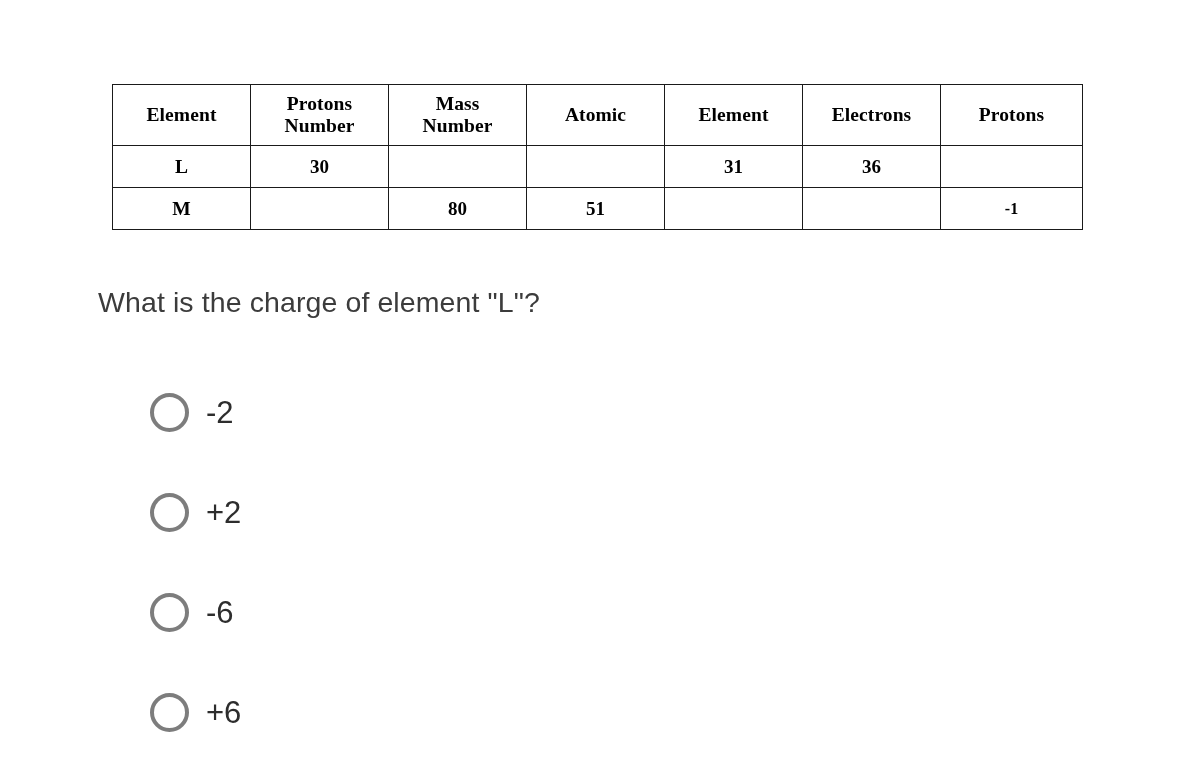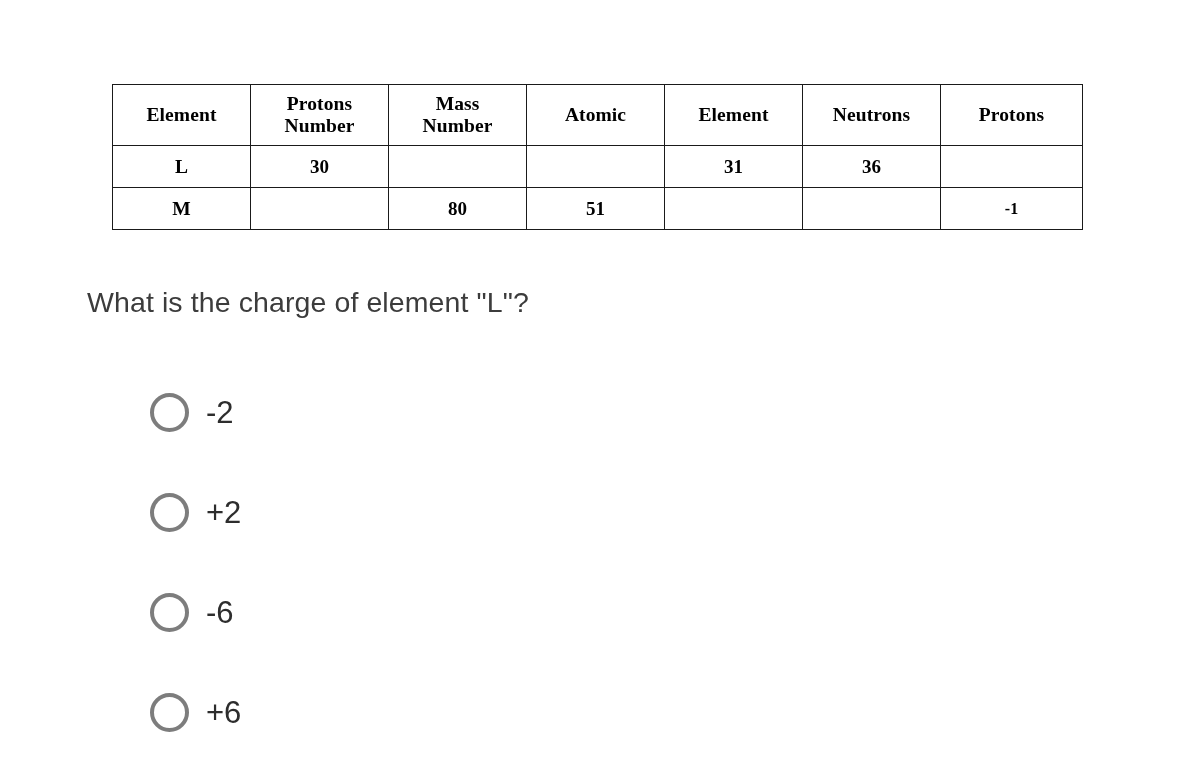--- a/index.html
+++ b/index.html
@@ -65,21 +65,21 @@
   col.c-protons   { width: 138px; }
   col.c-neutrons  { width: 138px; }
   col.c-electrons { width: 138px; }
   col.c-charge    { width: 142px; }
 
   .hdr-line { display: block; }
 
   
   .question {
     position: absolute;
-    left: 87px;
+    left: 98px;
     top: 286px;
     font-size: 28.5px;
     color: #3c3c3c;
     font-family: "Liberation Sans", sans-serif;
     font-weight: normal;
     letter-spacing: 0.1px;
     white-space: nowrap;
   }
 
   
@@ -135,21 +135,21 @@
         <th>
           <span class="hdr-line">Protons</span>
           <span class="hdr-line">Number</span>
         </th>
         <th>
           <span class="hdr-line">Mass</span>
           <span class="hdr-line">Number</span>
         </th>
         <th><span>Atomic</span></th>
         <th><span>Element</span></th>
-        <th><span>Neutrons</span></th>
+        <th><span>Electrons</span></th>
         <th><span>Protons</span></th>
       </tr>
     </thead>
     <tbody>
       <tr>
         <td class="elem-label">L</td>
         <td>30</td>
         <td></td>
         <td></td>
         <td>31</td>

